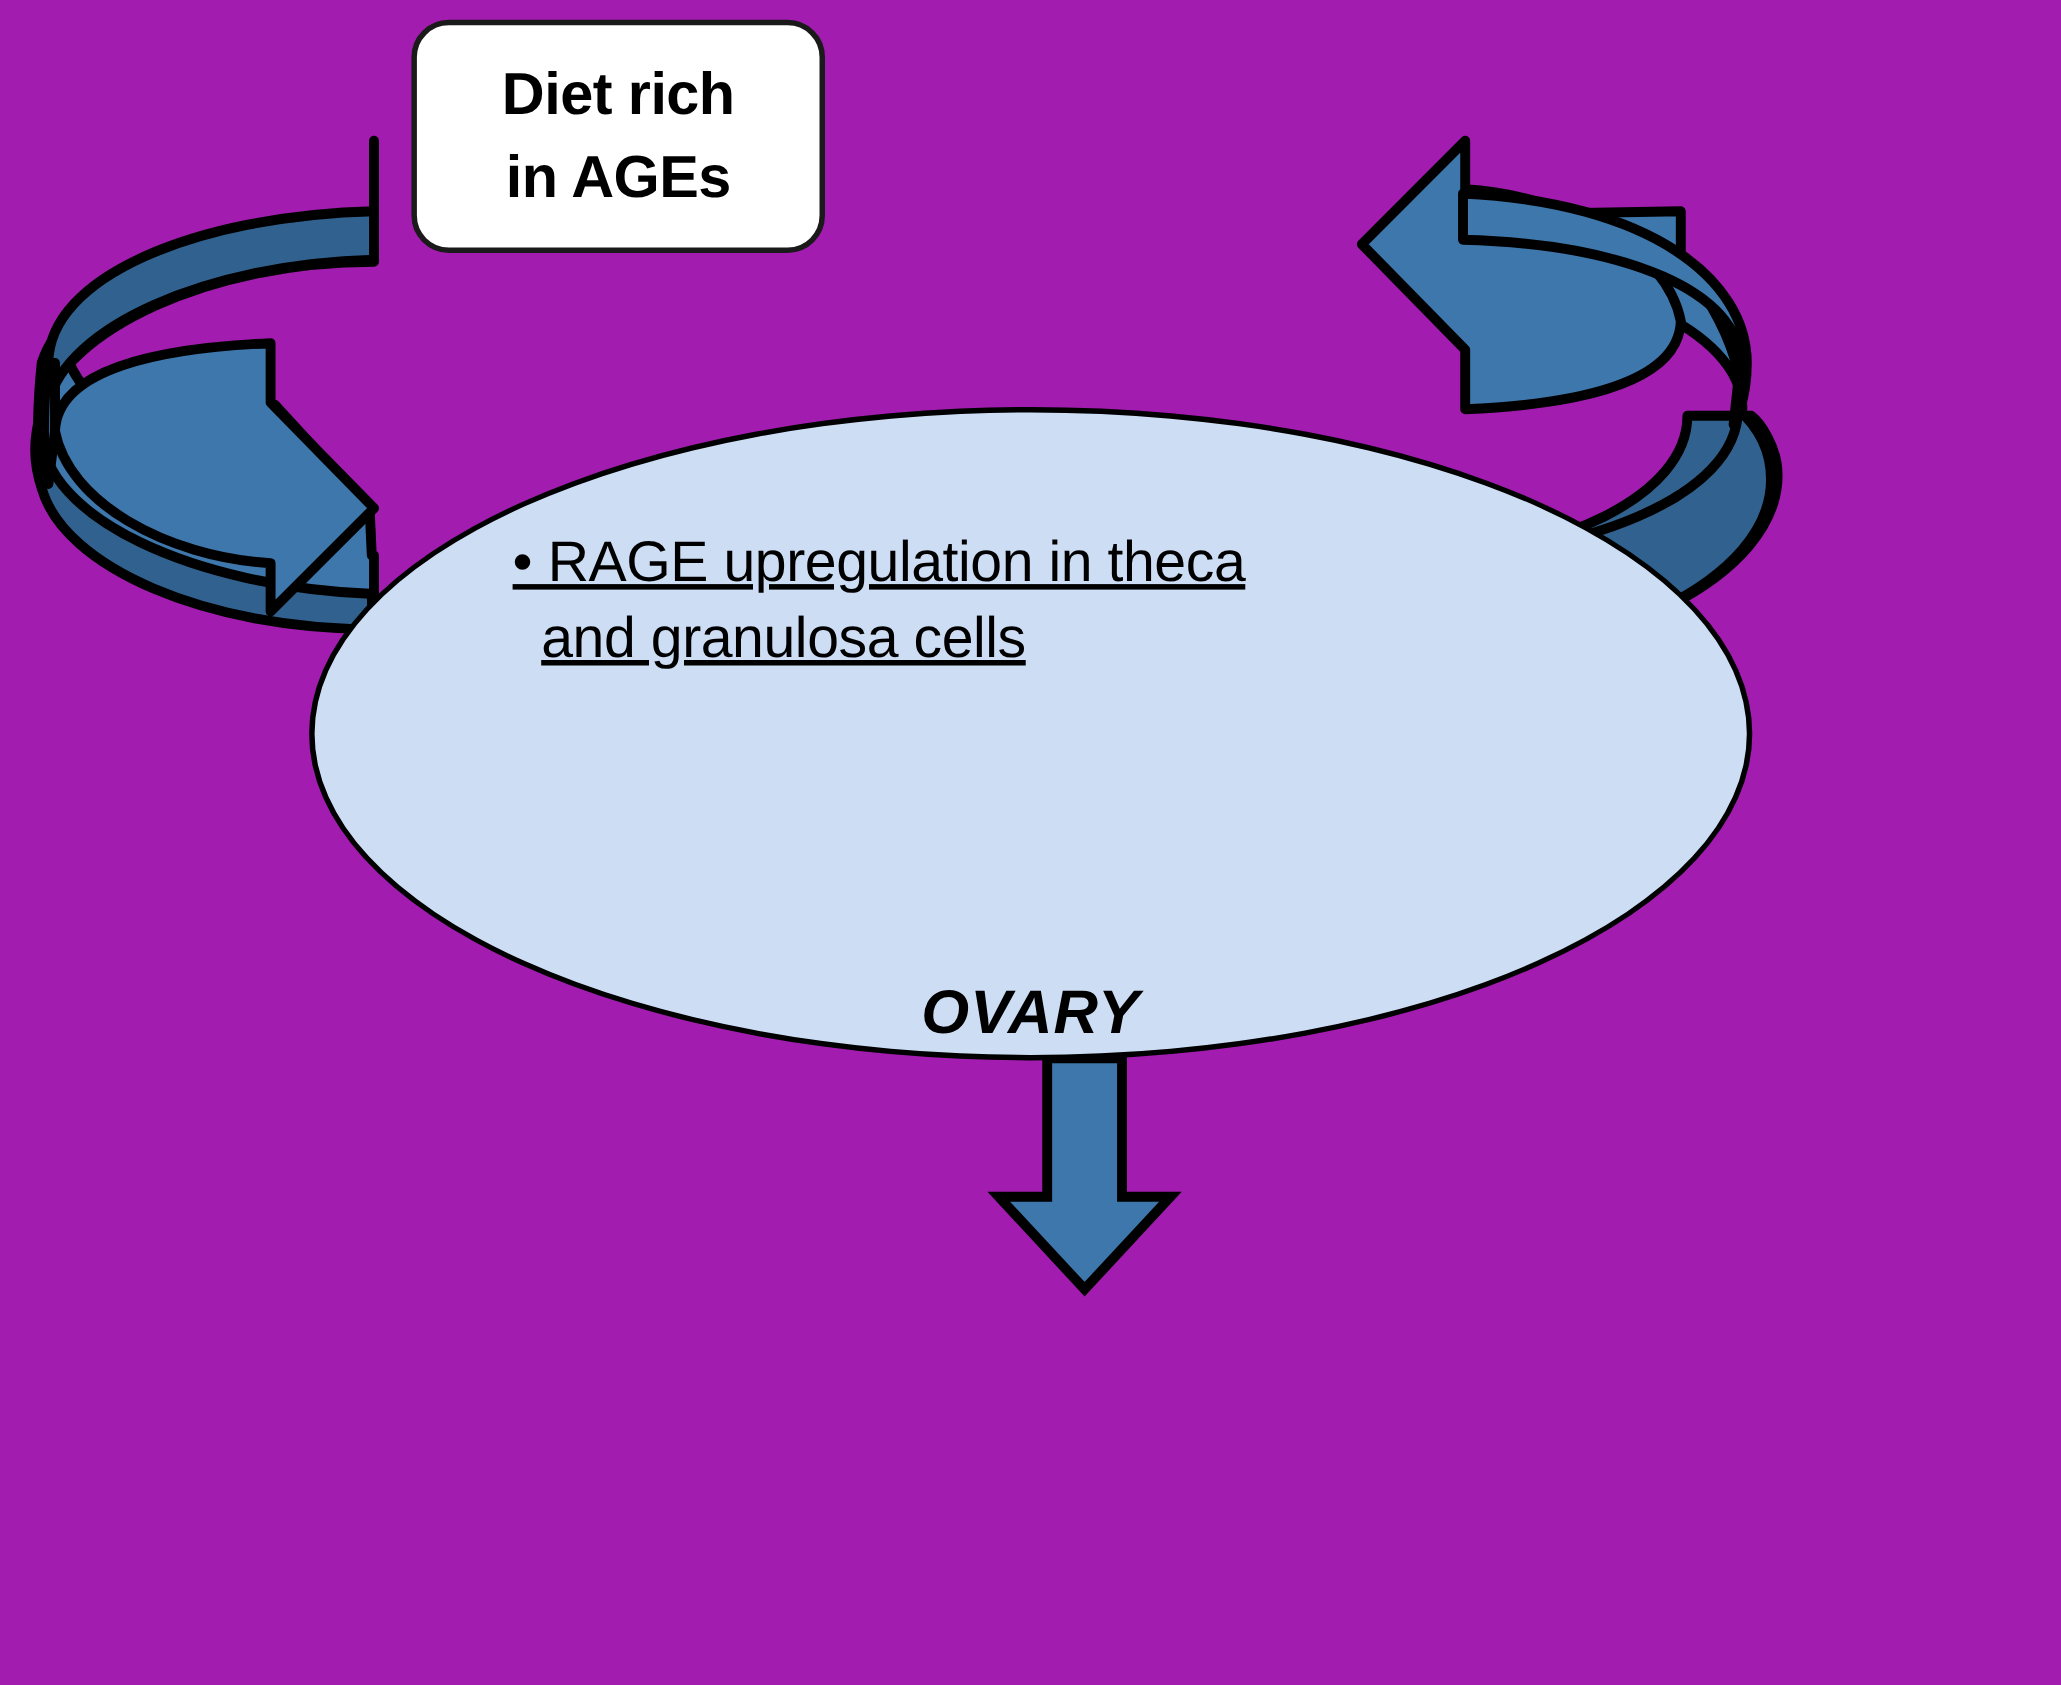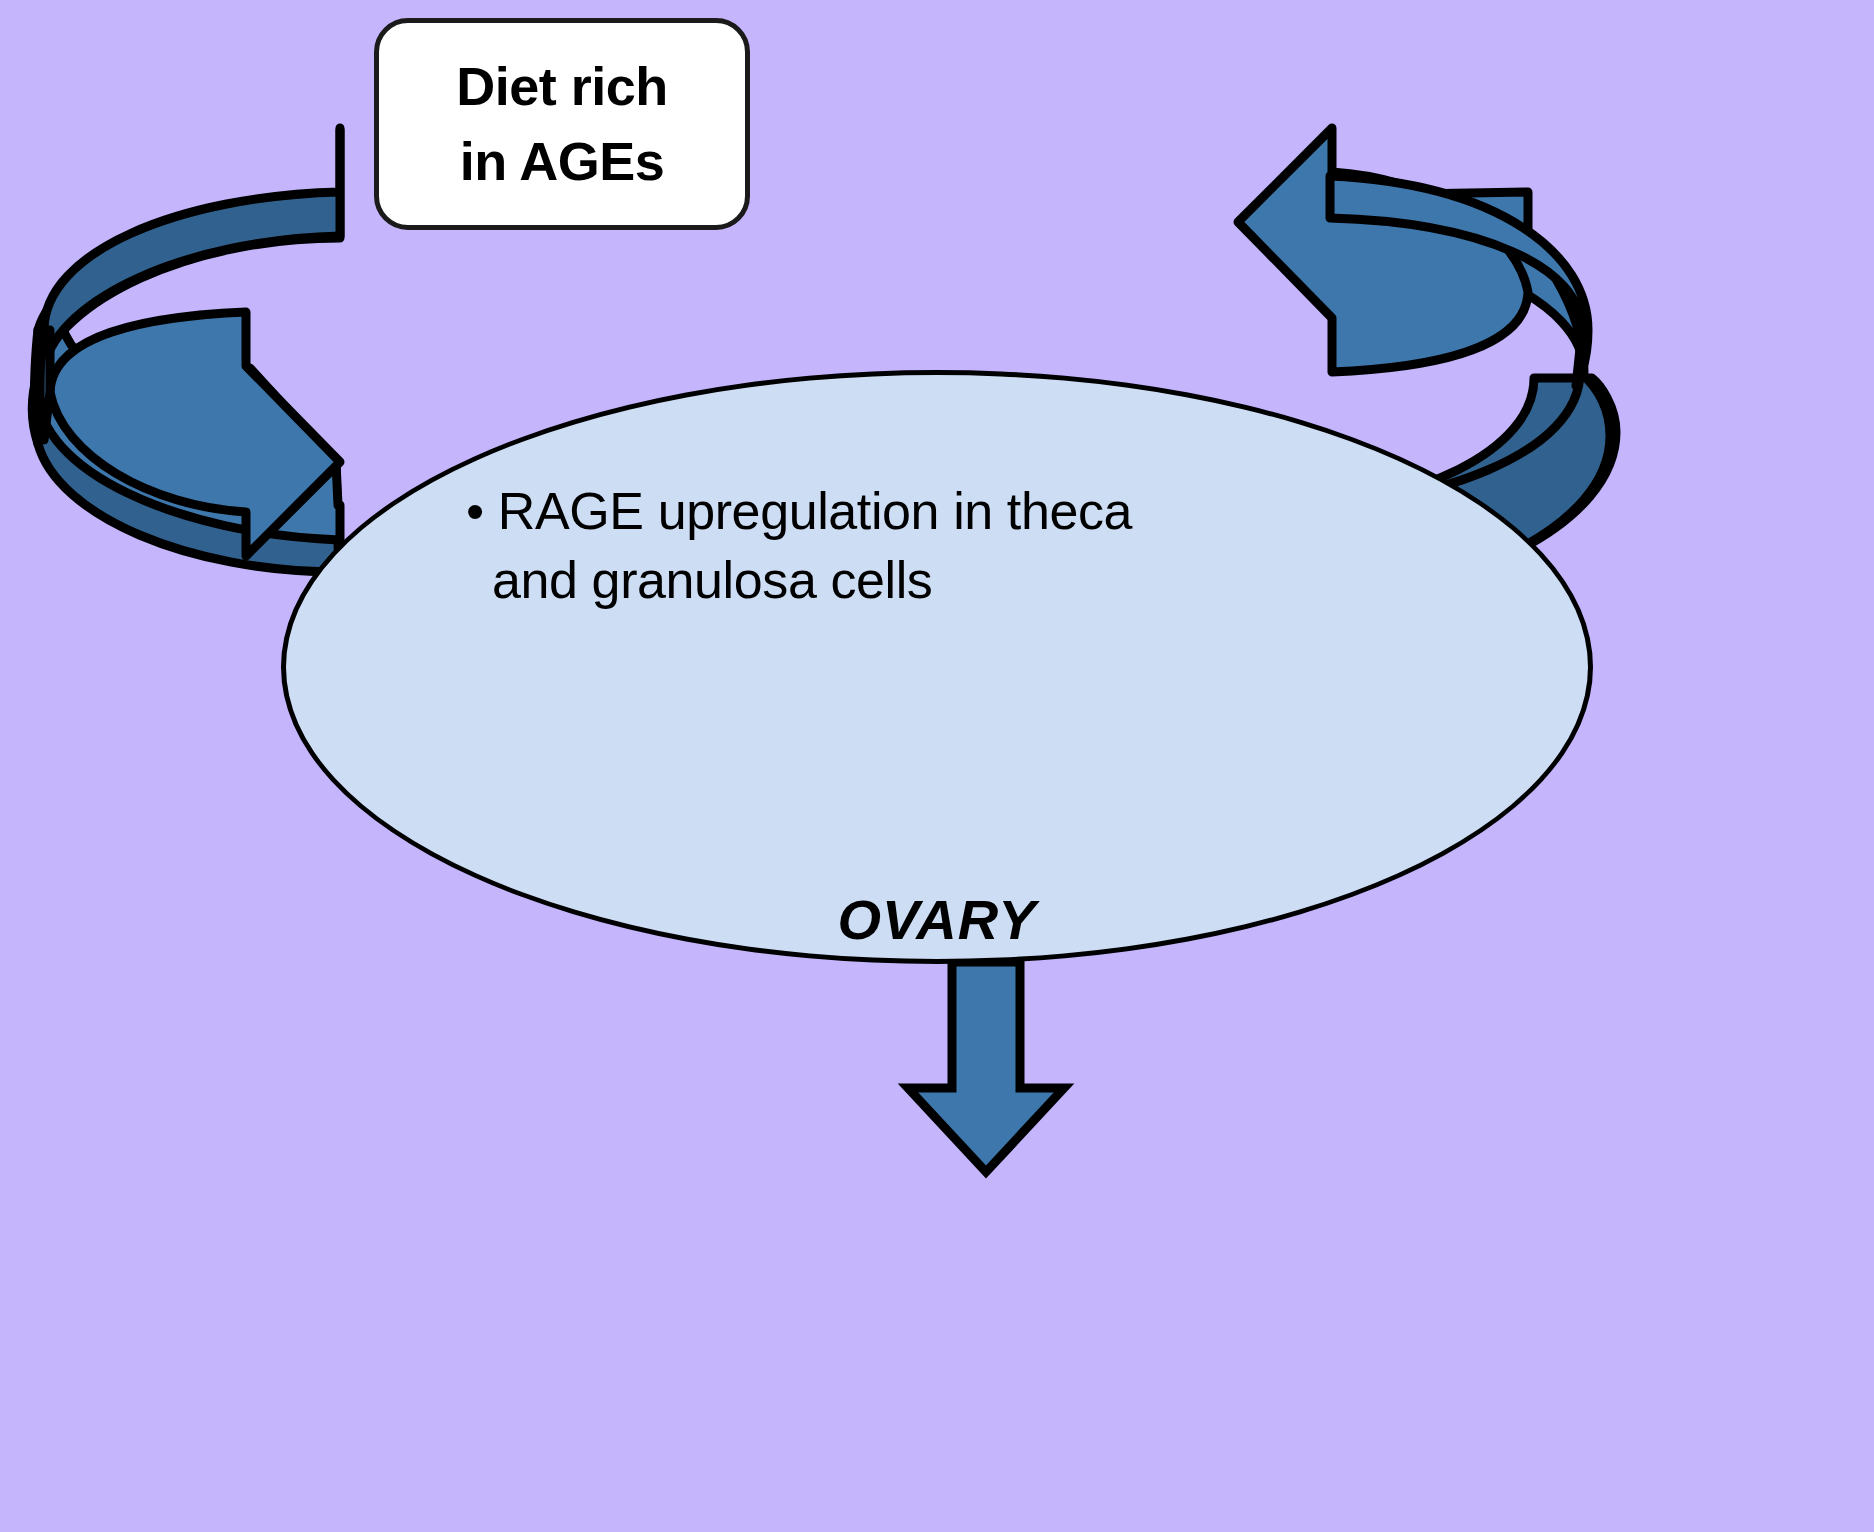--- a/index.html
+++ b/index.html
@@ -7,21 +7,21 @@
     padding: 0;
     background: #ffffff;
   }
   body {
     font-family: "Liberation Sans", sans-serif;
   }
   #canvas {
     position: relative;
     width: 1874px;
     height: 1532px;
-    background: #c4b5fd;
+    background: #a21caf;
     overflow: hidden;
   }
 
   .node-box {
     position: absolute;
     box-sizing: border-box;
     background: #ffffff;
     border: 5px solid #1a1a1a;
     border-radius: 34px;
     display: flex;
@@ -82,21 +82,21 @@
     width: 950px;
     font-size: 52px;
     line-height: 1.32;
     color: #000000;
     letter-spacing: -0.4px;
   }
   .bullet-line {
     white-space: pre-line;
   }
   .bullet-1 { text-indent: -38px; padding-left: 38px; }
-  .bullet-2 { margin-top: 22px; text-indent: -26px; padding-left: 26px; }
+  .bullet-2 { margin-top: 22px; text-indent: -26px; padding-left: 26px; text-decoration: underline; }
 
   #ovary-label {
     position: absolute;
     left: 281px;
     top: 862px;
     width: 1312px;
     text-align: center;
     font-size: 56px;
     font-weight: bold;
     font-style: italic;

